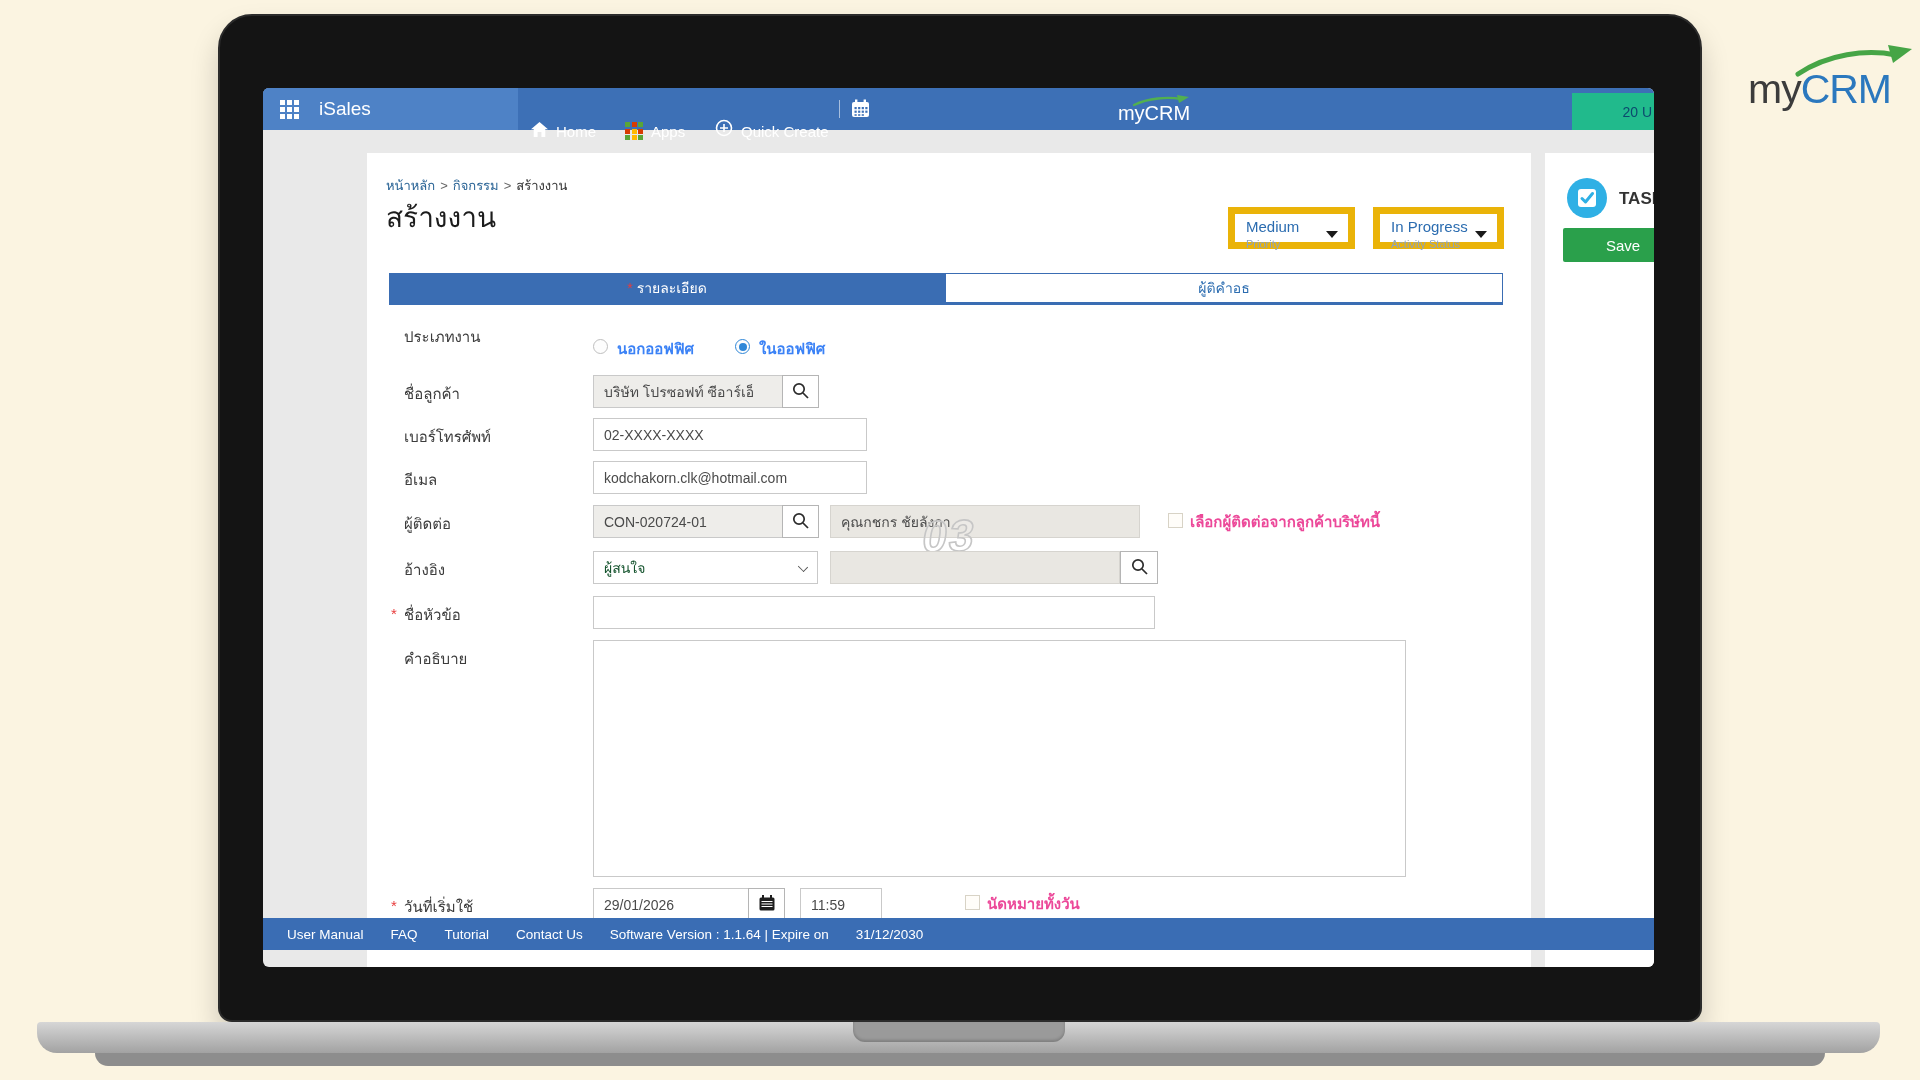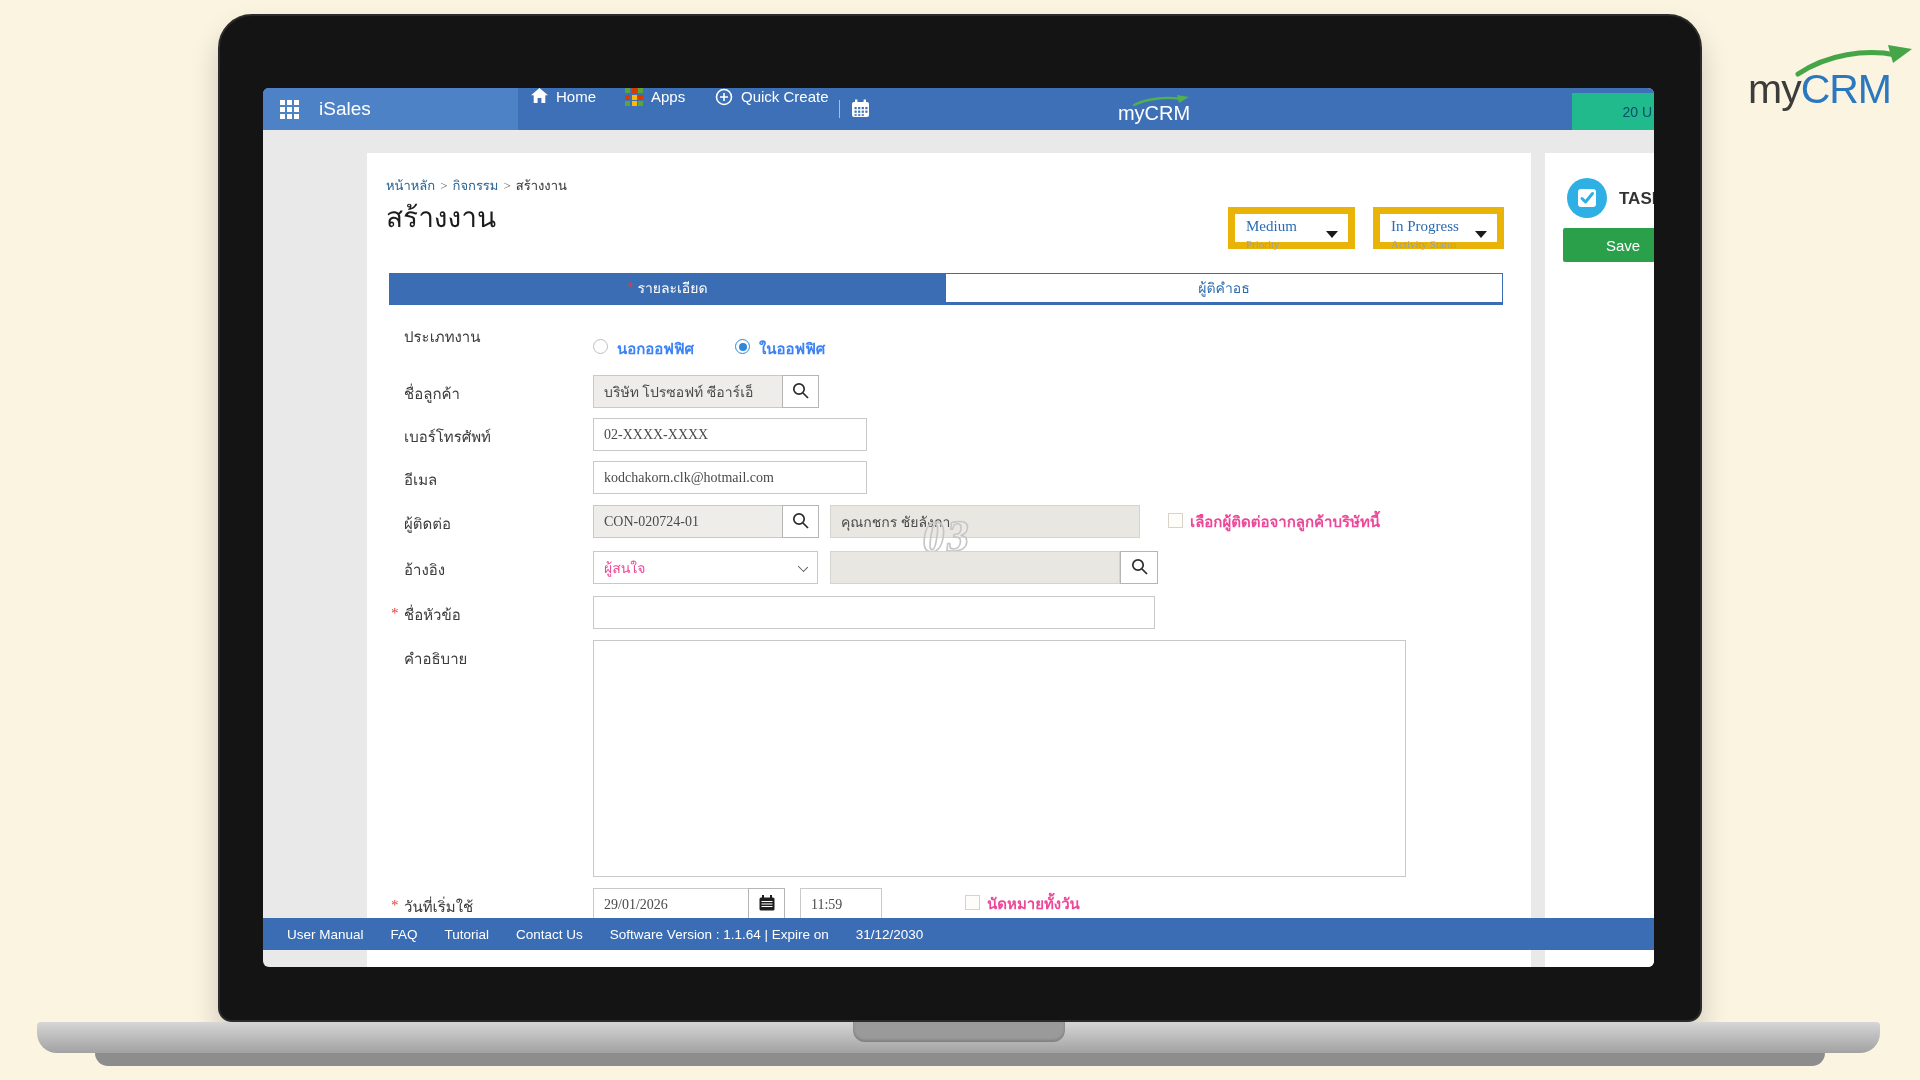--- a/index.html
+++ b/index.html
@@ -23,34 +23,34 @@
   .base-notch { position:absolute; left:50%; transform:translateX(-50%); top:0; width:212px; height:20px;
                 background:#9a9a9a; border-radius:0 0 12px 12px; box-shadow:inset 0 -2px 3px rgba(0,0,0,.18); }
   .base-strip { position:absolute; left:95px; top:1053px; width:1730px; height:13px; background:#8d8d8d; border-radius:0 0 14px 14px; }
 
   
   .navbar { position:absolute; left:0; top:0; width:100%; height:42px; background:#3d70b6; color:#fff; z-index:40; }
   .nav-left { position:absolute; left:0; top:0; width:255px; height:42px; background:#4e82c6; display:flex; align-items:center; cursor:pointer; }
   .waffle { margin-left:17px; display:grid; grid-template-columns:repeat(3,5px); grid-gap:2px; }
   .waffle i { width:5px; height:5px; background:#fff; display:block; }
   .appname { margin-left:20px; font-size:19px; font-weight:400; }
-  .nav-item { position:absolute; top:0; height:52px; display:flex; align-items:flex-start; gap:8px; font-size:15px; cursor:pointer; }
+  .nav-item { position:absolute; top:0; height:52px; display:flex; align-items:flex-end; gap:8px; font-size:15px; cursor:pointer; }
   .nav-home { left:268px; } .nav-apps { left:362px; } .nav-qc { left:452px; }
   .apps-grid { display:grid; grid-template-columns:repeat(3,5px); grid-gap:1.5px; }
   .apps-grid i { width:5px; height:5px; display:block; }
   .nav-divider { position:absolute; left:576px; top:12px; height:18px; width:1px; background:rgba(255,255,255,.55); }
   .nav-cal { position:absolute; left:588px; top:11px; cursor:pointer; }
   .nav-logo { position:absolute; left:843px; top:2px; width:96px; text-align:center; }
   .nav-logo .sw { position:absolute; left:26px; top:3px; }
   .nav-logo .text { position:absolute; left:0; top:12px; width:96px; font-size:20px; color:#fff; }
   .license-btn { position:absolute; left:1309px; top:5px; width:96px; height:37px; background:#21ba8c; border:none;
                  color:#0c4a6e; font-size:14px; text-align:right; padding-right:16px; font-family:inherit; cursor:pointer; }
 
   
-  .card { position:absolute; left:104px; top:65px; width:1164px; bottom:0; background:#fff; z-index:10;font-family:Liberation Serif, serif; }
+  .card { position:absolute; left:104px; top:65px; width:1164px; bottom:0; background:#fff; z-index:10; }
   .side-panel { position:absolute; left:1282px; top:65px; width:130px; bottom:0; background:#fff; z-index:10; }
 
   .breadcrumb { position:absolute; left:19px; top:22px; font-size:13px; }
   .breadcrumb .bc-link { color:#2a6496; cursor:pointer; }
   .breadcrumb .bc-cur { color:#333; }
   .breadcrumb .sep { color:#666; margin:0 5px; }
 
   .page-title { position:absolute; left:19px; top:42px; font-size:28px; color:#1c1c1c; }
 
   .dd { position:absolute; top:54px; height:42px; border:7px solid #eab308; background:#fff; cursor:pointer; }
@@ -68,21 +68,21 @@
   .req { color:#e83c3c; }
 
   .f-label { position:absolute; left:37px; font-size:15px; color:#3c3c3c; white-space:nowrap; }
   .f-label .req { margin-right:4px; position:absolute; left:-13px; top:2px; }
   .inp { position:absolute; height:33px; border:1px solid #c9c9c9; background:#fff; font-size:14px; color:#4a4a4a;
          padding:0 10px; font-family:inherit; }
   .inp-gray { background:#eeedea; }
   .inp-dis { background:#e9e7e2; border-color:#d6d4cf; }
   .search-btn { position:absolute; width:37px; height:33px; border:1px solid #b5b5b5; background:#fff;
                 display:flex; align-items:center; justify-content:center; cursor:pointer; padding:0; }
-  .sel { position:absolute; height:33px; border:1px solid #c9c9c9; background:#fff; font-size:14px; color:#ec4899;
+  .sel { position:absolute; height:33px; border:1px solid #c9c9c9; background:#fff; font-size:14px; color:#14532d;
          display:flex; align-items:center; padding:13px 10px; cursor:pointer; }
   .sel .chev { position:absolute; right:10px; top:11px; width:8px; height:8px; border-right:1.6px solid #555;
                border-bottom:1.6px solid #555; transform:rotate(45deg) scale(1,.8); }
   .radio { position:absolute; width:15px; height:15px; border-radius:50%; border:1px solid #bfbfbf; background:#fdfdfd; cursor:pointer; }
   .radio-on { border:1.5px solid #2f87d8; display:flex; align-items:center; justify-content:center; }
   .radio-on i { width:8px; height:8px; border-radius:50%; background:#2f87d8; display:block; }
   .rlabel { position:absolute; font-size:15px; font-weight:bold; color:#3b82f6; white-space:nowrap; }
   .cbox { position:absolute; width:15px; height:15px; border:1px solid #d8d3c6; background:#fffdf9; cursor:pointer; }
   .clabel { position:absolute; font-size:15px; font-weight:bold; color:#ec4899; white-space:nowrap; }
   textarea.desc { position:absolute; left:226px; top:487px; width:813px; height:237px; border:1px solid #c9c9c9;

